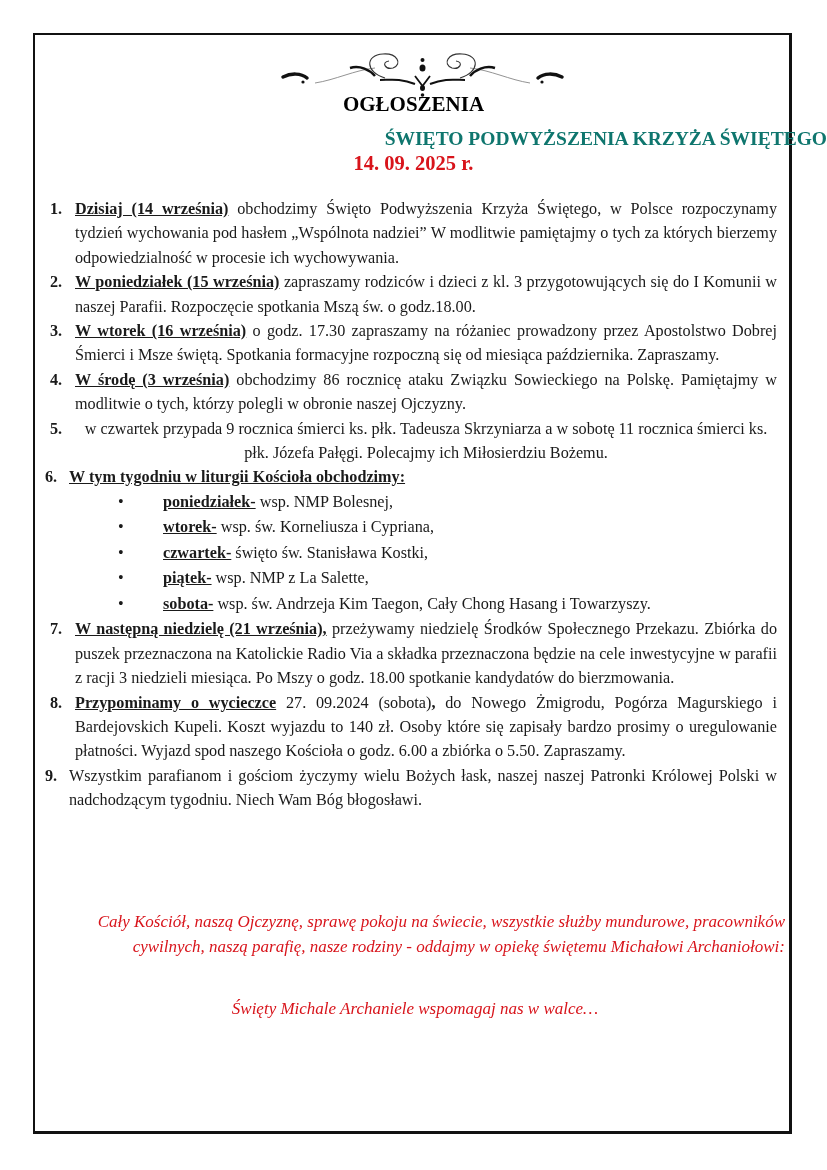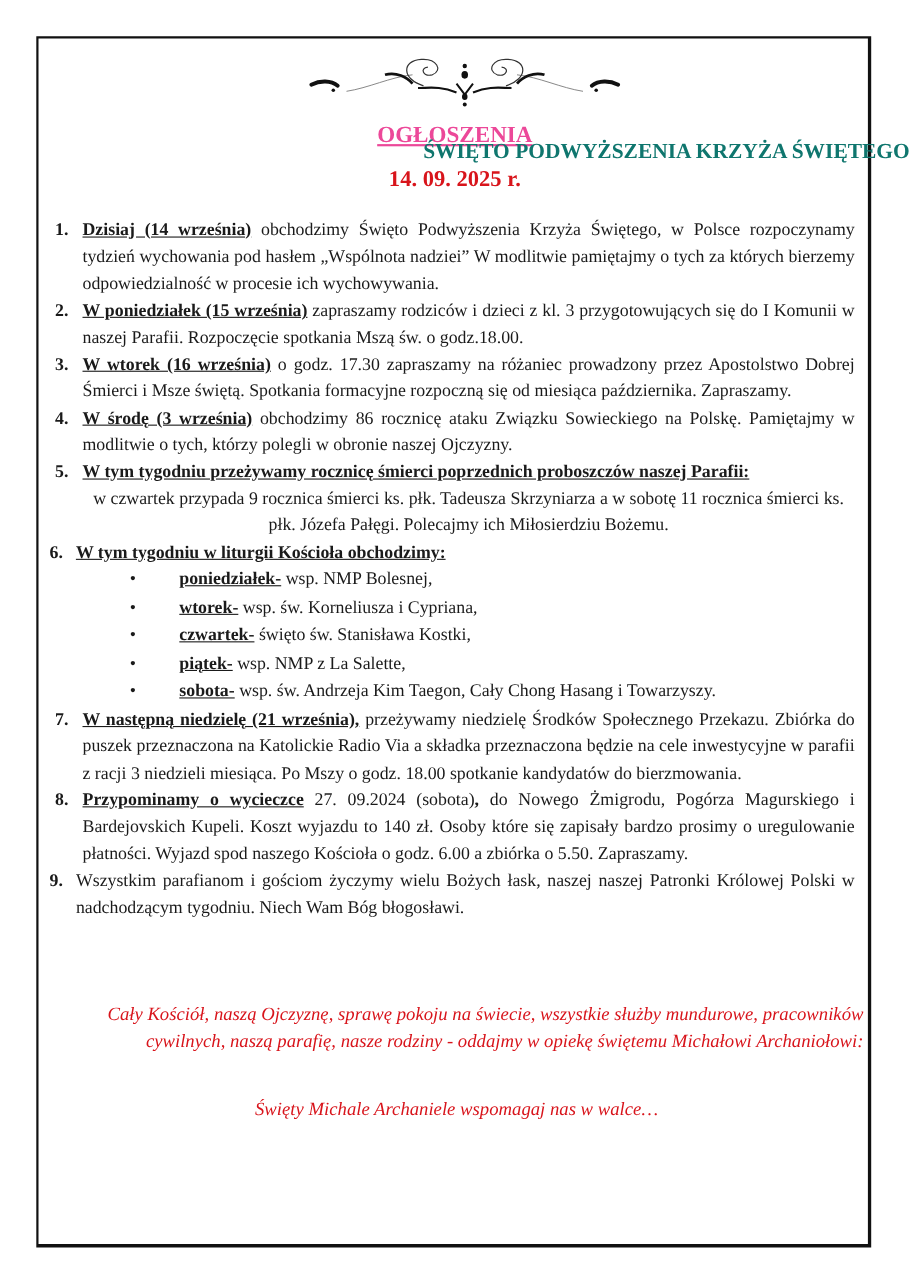--- a/index.html
+++ b/index.html
@@ -3,21 +3,21 @@
 <meta charset="utf-8">
 <style>
   html, body { margin: 0; padding: 0; background: #ffffff; }
   body { width: 827px; height: 1170px; position: relative; overflow: hidden;
          font-family: "Liberation Serif", "DejaVu Serif", serif; color: #1a1a1a; }
   .frame { position: absolute; left: 33px; top: 33px; width: 759px; height: 1101px;
            border: 2px solid #111; border-right-width: 3px; border-bottom-width: 3px;
            box-sizing: border-box; background: #fff; }
   .ornament { position: absolute; left: 225px; top: 50px; width: 395px; height: 48px; }
   .title { position: absolute; left: 0; width: 827px; text-align: center; font-weight: bold; }
-  .t-main { top: 110px; font-size: 21px; color: #ec4899; text-decoration: underline; }
+  .t-main { top: 92px; font-size: 21px; color: #000000; }
   .t-sub { top: 128px; font-size: 19.5px; color: #0f766e; text-align: right; }
   .t-date { top: 152px; font-size: 20.5px; color: #d8141b; }
   .content { position: absolute; left: 0; top: 197px; width: 827px; font-size: 16.2px; line-height: 24.4px; }
   .item { position: relative; margin-right: 50px; text-align: justify; }
   .item .num { position: absolute; font-weight: bold; }
   .item p { margin: 0; }
   .b { font-weight: bold; text-decoration: underline; }
   .bullets { margin: 0; padding: 0; list-style: none; }
   .bullets li { position: relative; padding-left: 45px; margin-left: 118px; line-height: 25.5px; }
   .bullets li .dot { position: absolute; left: 0; top: 0; }
@@ -79,21 +79,20 @@
     <p><span class="b">W wtorek (16 września)</span><span>  o godz. 17.30 zapraszamy na różaniec prowadzony przez Apostolstwo Dobrej Śmierci i Msze świętą. Spotkania formacyjne rozpoczną się od miesiąca października. Zapraszamy.</span></p>
   </div>
 
   <div class="item" style="padding-left:75px;">
     <span class="num" style="left:50px;">4.</span>
     <p><span class="b">W środę (3 września)</span><span> obchodzimy 86 rocznicę ataku Związku Sowieckiego na Polskę. Pamiętajmy w modlitwie o tych, którzy polegli w obronie naszej Ojczyzny.</span></p>
   </div>
 
   <div class="item" style="padding-left:75px;">
     <span class="num" style="left:50px;">5.</span>
-    <p><span class="b">W tym tygodniu przeżywamy rocznicę śmierci poprzednich proboszczów naszej Parafii:</span></p>
     <p style="text-align:center;"><span>w czwartek przypada 9 rocznica śmierci ks. płk. Tadeusza Skrzyniarza a w sobotę 11 rocznica śmierci ks. płk. Józefa Pałęgi. Polecajmy ich Miłosierdziu Bożemu.</span></p>
   </div>
 
   <div class="item" style="padding-left:69px;">
     <span class="num" style="left:45px;">6.</span>
     <p><span class="b">W tym tygodniu w liturgii Kościoła obchodzimy:</span></p>
   </div>
   <ul class="bullets">
     <li><span class="dot">•</span><span class="b">poniedziałek-</span><span> wsp. NMP Bolesnej,</span></li>
     <li><span class="dot">•</span><span class="b">wtorek-</span><span> wsp. św. Korneliusza i Cypriana,</span></li>

